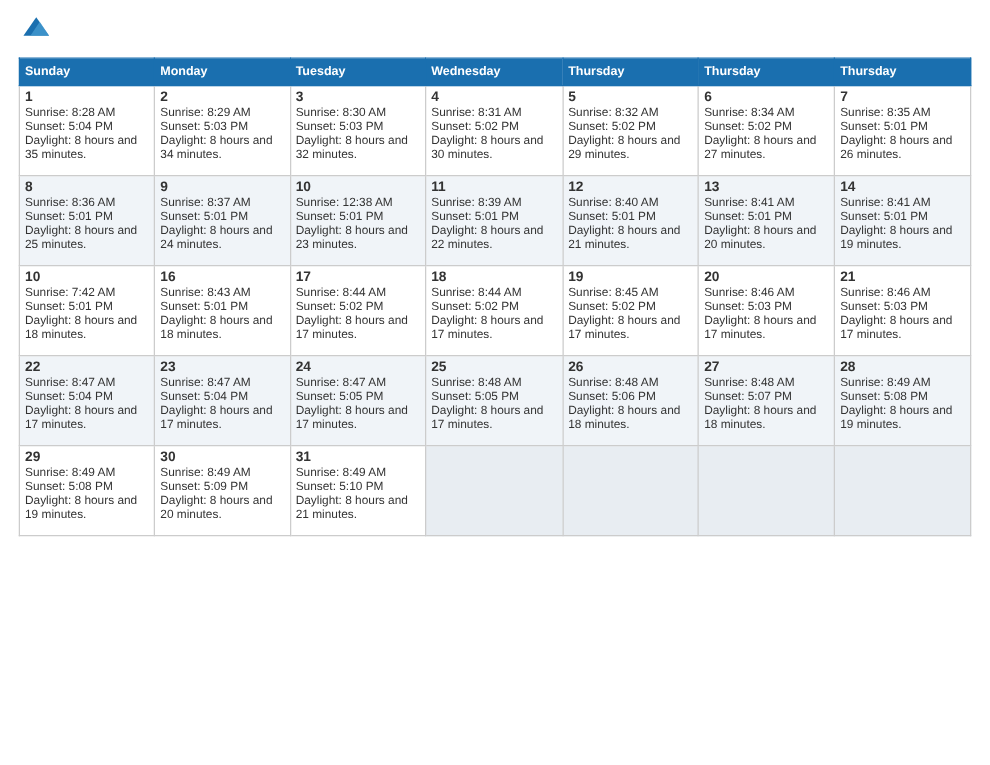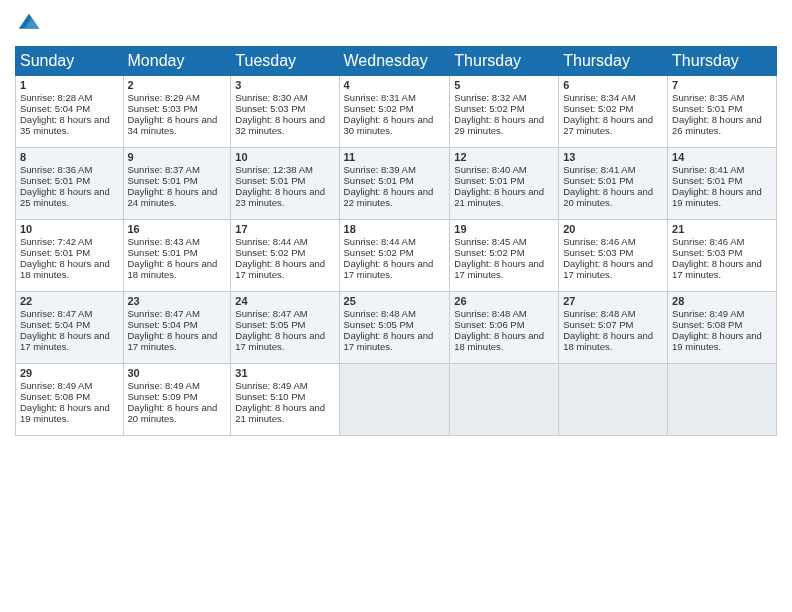--- a/index.html
+++ b/index.html
@@ -51,22 +51,22 @@
       font-size: 13px;
       color: #555;
     }
     .calendar {
       width: 100%;
       border-collapse: collapse;
     }
     .calendar th {
       background: #1a6faf;
       color: #fff;
-      font-size: 16px;
-      font-weight: normal;
+      font-size: 10px;
+      font-weight: bold;
       padding: 5px 4px;
       text-align: left;
       border: 1px solid #1a6faf;
     }
     .calendar td {
       vertical-align: top;
       border: 1px solid #ccc;
       padding: 3px 4px;
       width: 113px;
       font-size: 9.5px;

